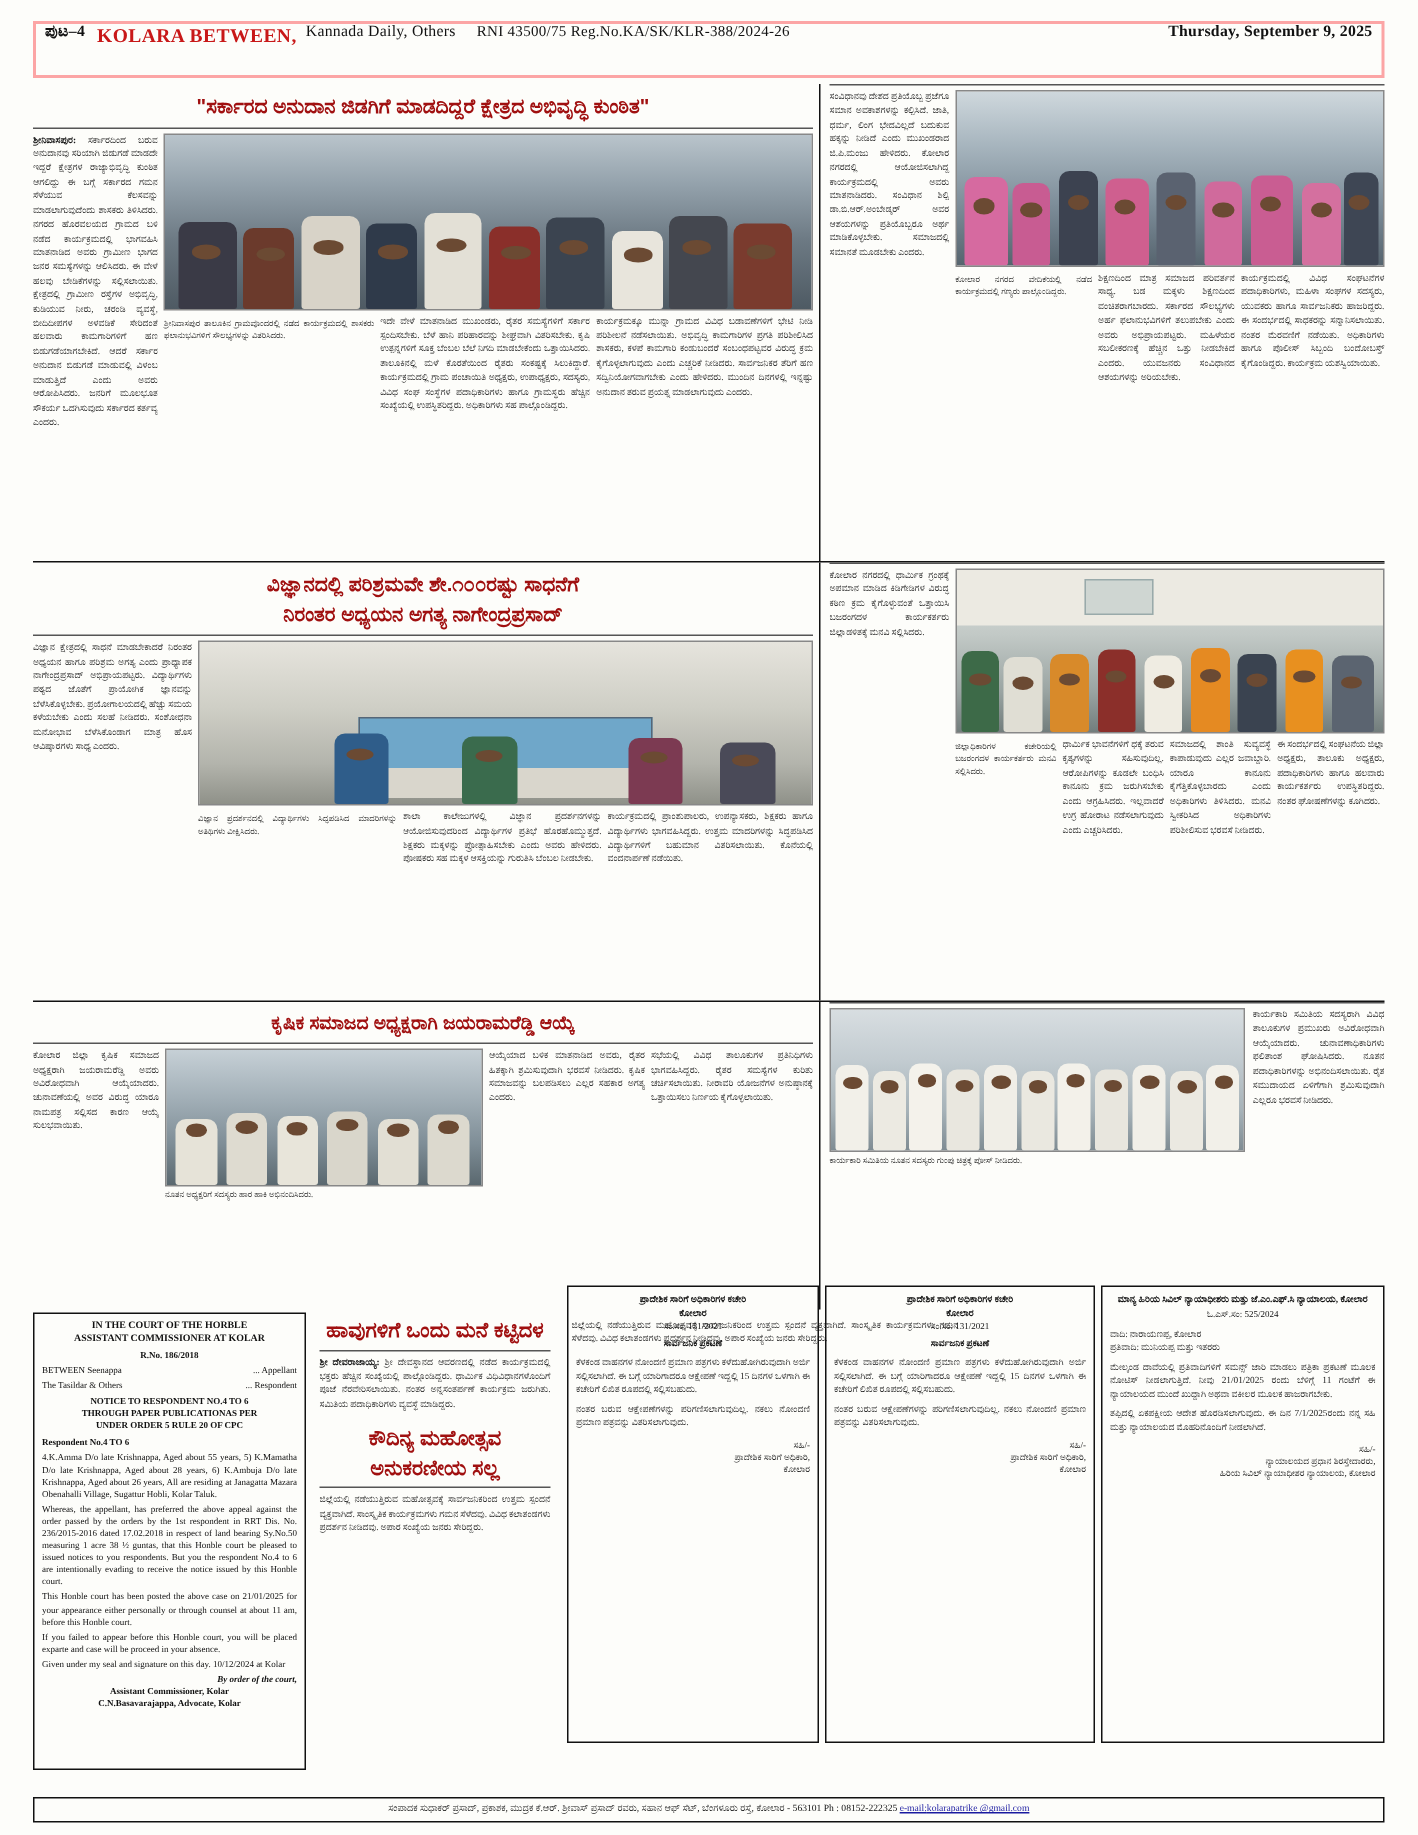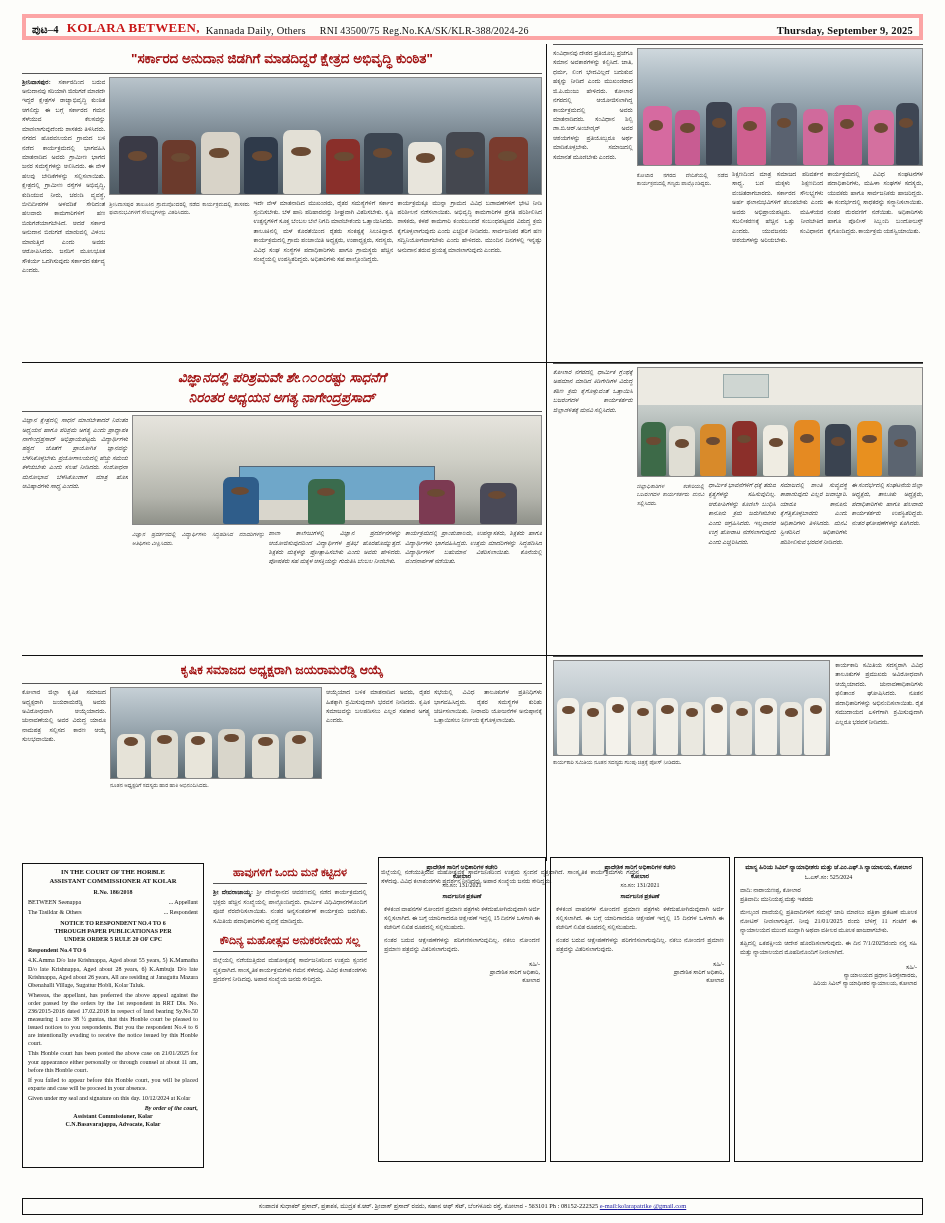--- a/index.html
+++ b/index.html
@@ -12,24 +12,24 @@
     overflow: hidden;
   }
   .page {
     position: relative;
     width: 945px; height: 1223px;
     padding: 14px 22px 6px 22px;
   }
 
   
   .masthead {
-    border: 4px solid #fca5a5;
-    height: 26px;
+    border: 2px solid #fca5a5;
+    height: 38px;
     display: flex;
-    align-items: flex-end;
+    align-items: flex-start;
     padding: 0 6px;
     font-size: 11px;
     letter-spacing: .2px;
   }
   .masthead .vol { font-weight: bold; font-size: 10.5px; }
   .masthead .title {
     color: #c81818;
     font-weight: bold;
     font-size: 13px;
     margin-left: 8px;
@@ -123,21 +123,21 @@
     font-family: "Liberation Serif", serif;
   }
   .notice .nc { text-align:center; }
   .notice .nr { text-align:right; }
   .notice p { margin: 2px 0; }
   .kn-head {
     text-align:center;
     font-weight:bold;
     color:#a01010;
     font-family:"Liberation Sans", sans-serif;
-    font-size: 11px;
+    font-size: 14px;
     line-height:1.4;
     margin: 2px 0 3px 0;
   }
   .kn-sub {
     text-align:center;
     font-weight:bold;
     font-size: 6.2px;
     line-height:1.4;
     margin: 1px 0;
   }
@@ -265,21 +265,21 @@
               <div class="body-text">ಕಾರ್ಯಕ್ರಮದಲ್ಲಿ ವಿವಿಧ ಸಂಘಟನೆಗಳ ಪದಾಧಿಕಾರಿಗಳು, ಮಹಿಳಾ ಸಂಘಗಳ ಸದಸ್ಯರು, ಯುವಕರು ಹಾಗೂ ಸಾರ್ವಜನಿಕರು ಹಾಜರಿದ್ದರು. ಈ ಸಂದರ್ಭದಲ್ಲಿ ಸಾಧಕರನ್ನು ಸನ್ಮಾನಿಸಲಾಯಿತು. ನಂತರ ಮೆರವಣಿಗೆ ನಡೆಯಿತು. ಅಧಿಕಾರಿಗಳು ಹಾಗೂ ಪೊಲೀಸ್ ಸಿಬ್ಬಂದಿ ಬಂದೋಬಸ್ತ್ ಕೈಗೊಂಡಿದ್ದರು. ಕಾರ್ಯಕ್ರಮ ಯಶಸ್ವಿಯಾಯಿತು.</div>
             </div>
           </div>
         </div>
       </div>
     </div>
   </div>
 
   <div class="rule"></div>
 
-  <div class="band" style="height:292px;font-style:italic;">
+  <div class="band" style="height:292px;">
 
     <div style="width:524px; padding-right:4px;">
       <div class="headline" style="white-space:pre-line;">ವಿಜ್ಞಾನದಲ್ಲಿ  ಪರಿಶ್ರಮವೇ  ಶೇ.೧೦೦ರಷ್ಟು  ಸಾಧನೆಗೆ
 ನಿರಂತರ  ಅಧ್ಯಯನ  ಅಗತ್ಯ  ನಾಗೇಂದ್ರಪ್ರಸಾದ್</div>
       <div class="rule-thin"></div>
       <div style="display:flex; margin-top:3px;">
         <div style="width:110px; padding-right:4px;">
           <div class="body-text">ವಿಜ್ಞಾನ ಕ್ಷೇತ್ರದಲ್ಲಿ ಸಾಧನೆ ಮಾಡಬೇಕಾದರೆ ನಿರಂತರ ಅಧ್ಯಯನ ಹಾಗೂ ಪರಿಶ್ರಮ ಅಗತ್ಯ ಎಂದು ಪ್ರಾಧ್ಯಾಪಕ ನಾಗೇಂದ್ರಪ್ರಸಾದ್ ಅಭಿಪ್ರಾಯಪಟ್ಟರು.
 
 ವಿದ್ಯಾರ್ಥಿಗಳು ಪಠ್ಯದ ಜೊತೆಗೆ ಪ್ರಾಯೋಗಿಕ ಜ್ಞಾನವನ್ನು ಬೆಳೆಸಿಕೊಳ್ಳಬೇಕು. ಪ್ರಯೋಗಾಲಯದಲ್ಲಿ ಹೆಚ್ಚು ಸಮಯ ಕಳೆಯಬೇಕು ಎಂದು ಸಲಹೆ ನೀಡಿದರು. ಸಂಶೋಧನಾ ಮನೋಭಾವ ಬೆಳೆಸಿಕೊಂಡಾಗ ಮಾತ್ರ ಹೊಸ ಆವಿಷ್ಕಾರಗಳು ಸಾಧ್ಯ ಎಂದರು.</div>

